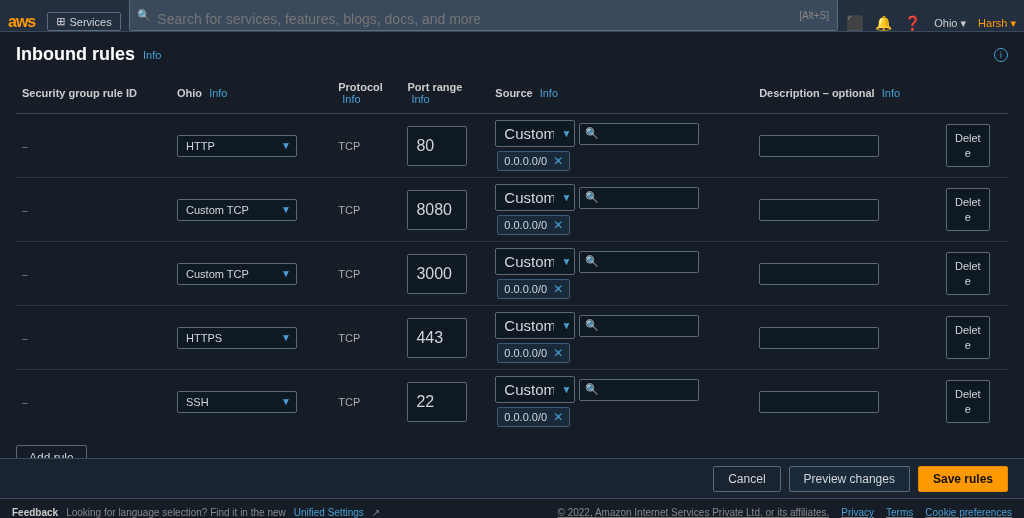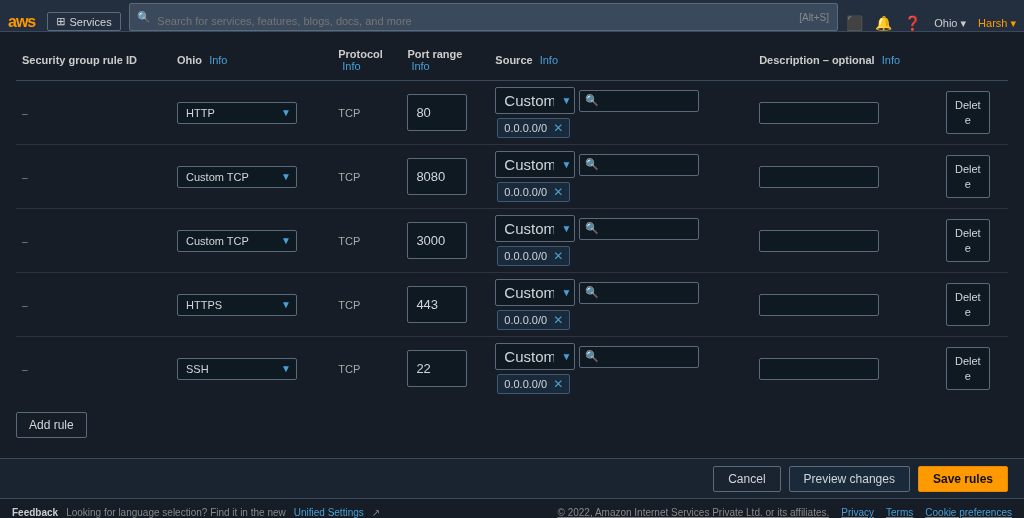--- a/index.html
+++ b/index.html
@@ -51,21 +51,21 @@
       color: #aaa;
       font-size: 11px;
       display: flex;
       align-items: center;
       gap: 6px;
     }
     .search-bar input {
       background: transparent;
       border: none;
       color: #ccc;
-      font-size: 11px;
+      font-size: 14px;
       flex: 1;
       outline: none;
       margin-top: 8px;
     }
     .search-shortcut {
       color: #888;
       font-size: 10px;
     }
     .nav-icons {
       display: flex;
@@ -182,21 +182,21 @@
       color: #4a9fd4;
       font-size: 10px;
       pointer-events: none;
     }
     .input-field-wide {
       background: #0f1922;
       border: 1px solid #5a6a7a;
       color: #d1d5db;
       padding: 10px 8px;
       border-radius: 2px;
-      font-size: 13px;
+      font-size: 16px;
       width: 60px;
     }
 
     .source-col {
       min-width: 200px;
     }
     .source-inner {
       display: flex;
       flex-direction: column;
       gap: 4px;
@@ -382,20 +382,25 @@
     <span class="nav-icon">⬛</span>
     <span class="nav-icon">🔔</span>
     <span class="nav-icon">❓</span>
     <span class="nav-region">Ohio ▾</span>
     <span class="nav-user">Harsh ▾</span>
   </div>
 </div>
 
 <div class="main-content">
 
+  <div class="page-title-row">
+    <span class="page-title">Inbound rules</span>
+    <a class="info-link">Info</a>
+    <span class="info-icon-circle" style="margin-left:auto;">ℹ</span>
+  </div>
 
   <table class="rules-table">
     <thead>
       <tr>
         <th>
           <span>Security group rule ID</span>
         </th>
         <th>
           <span>Ohio</span>
           <span class="th-info">Info</span>

